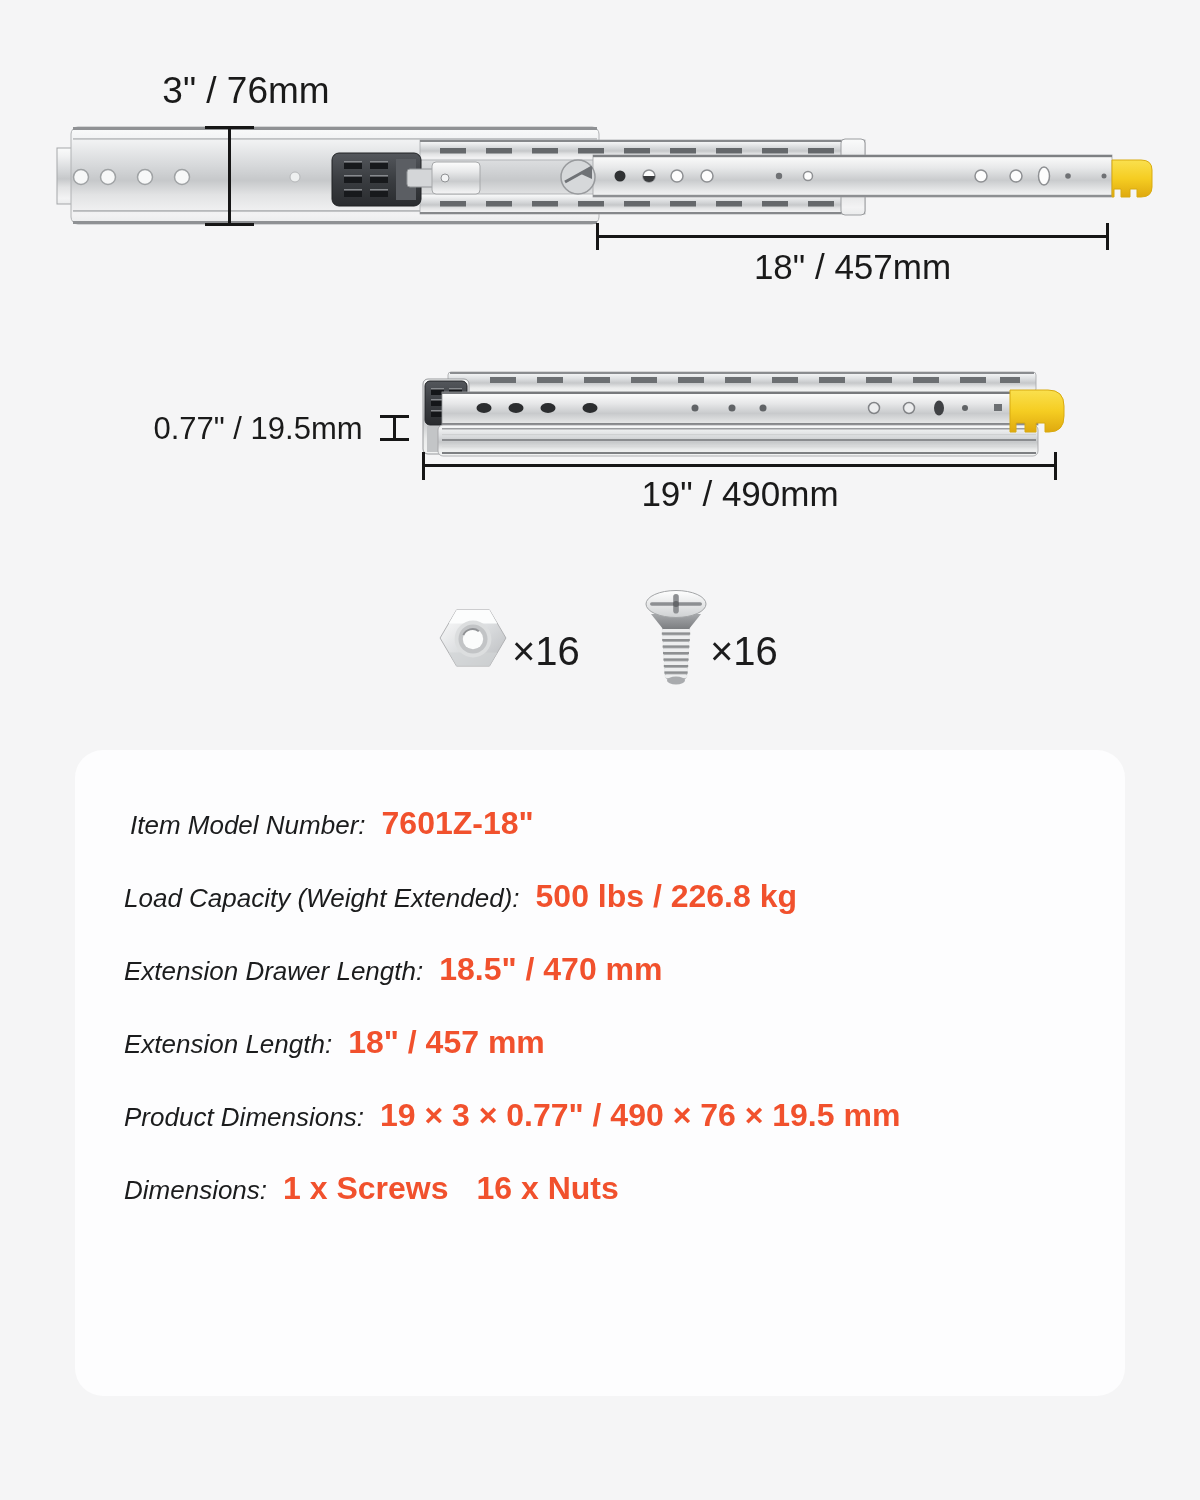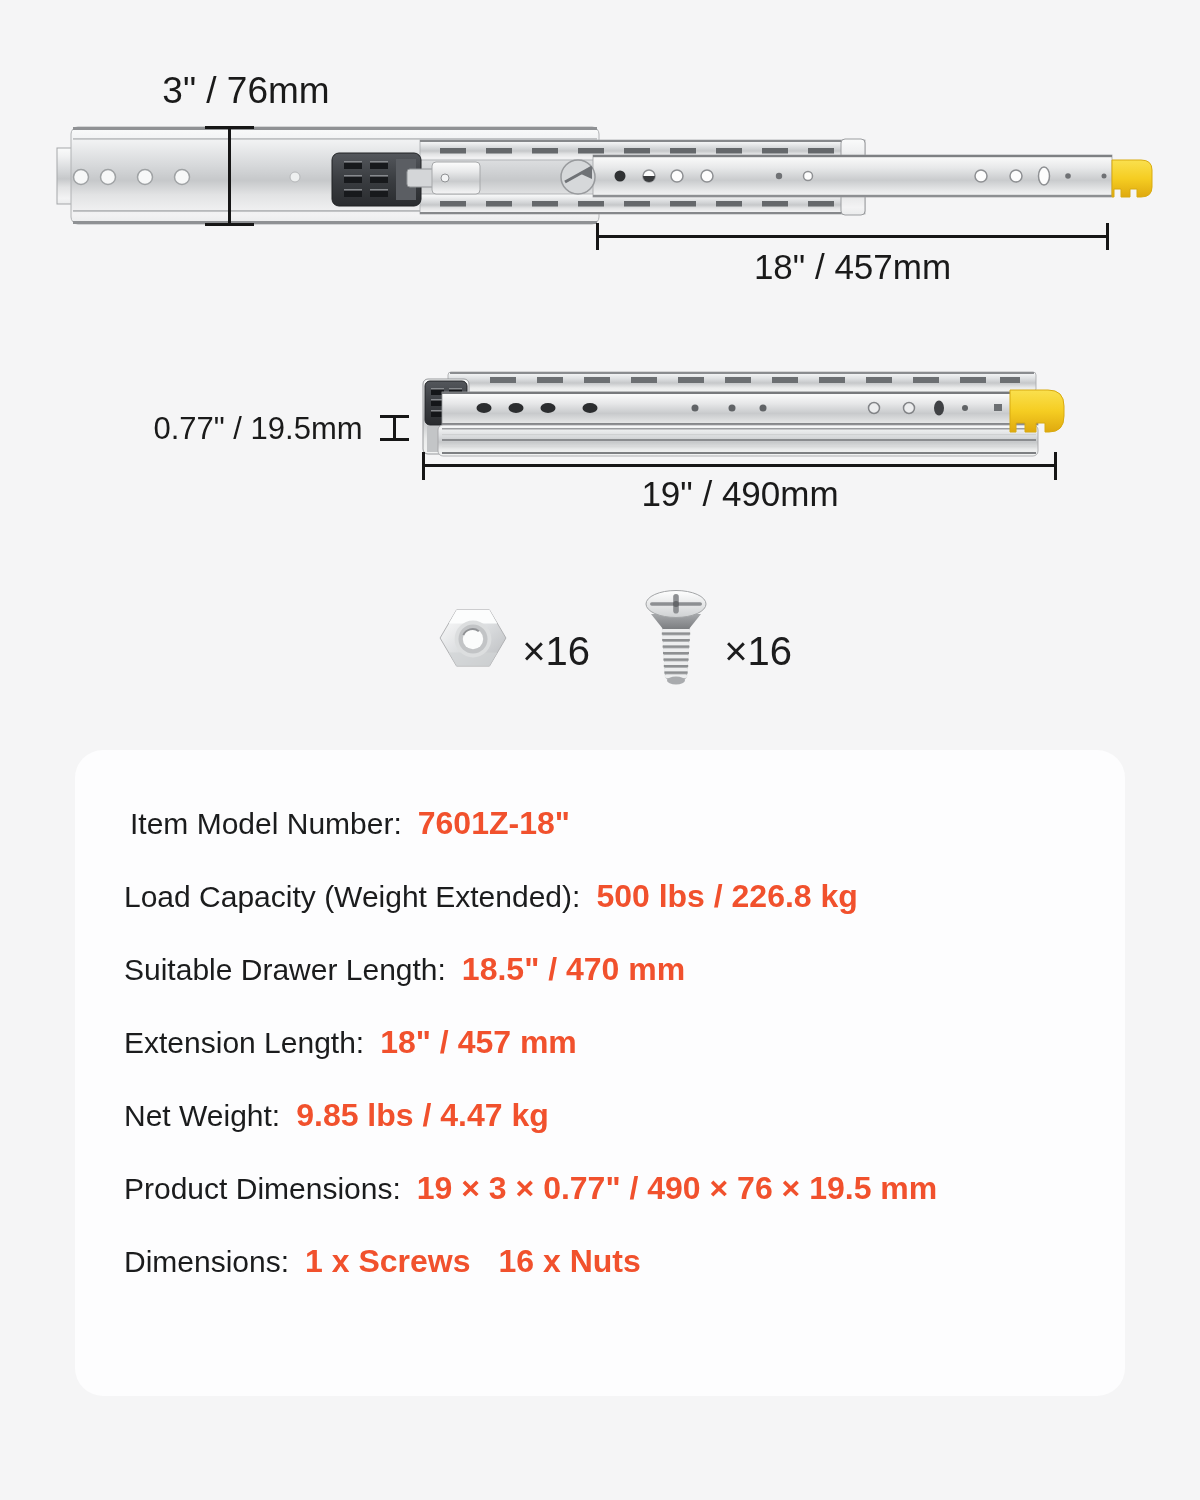--- a/index.html
+++ b/index.html
@@ -4,26 +4,26 @@
 <style>
   html,body{margin:0;padding:0;}
   body{background:#f5f5f6;font-family:"Liberation Sans", sans-serif;}
   .stage{position:relative;width:1200px;height:1500px;background:#f5f5f6;overflow:hidden;}
   .abs{position:absolute;}
   .dim-mark{position:absolute;background:#161616;}
   .dim-label{position:absolute;color:#1a1a1a;text-align:center;white-space:nowrap;}
   .dim-label.big{font-size:37px;}
   .dim-label.med{font-size:35px;}
   .dim-label.small{font-size:31px;}
-  .hw-count{position:absolute;color:#1c1c1d;font-size:40px;text-align:right;white-space:nowrap;}
+  .hw-count{position:absolute;color:#1c1c1d;font-size:40px;text-align:left;white-space:nowrap;}
   .card{position:absolute;left:75px;top:750px;width:1050px;height:646px;background:#fdfdfe;border-radius:28px;}
   .spec-rows{padding:55px 40px 0 49px;}
   .spec-row{height:36px;line-height:36px;margin-bottom:37px;white-space:nowrap;}
   .spec-row.first{padding-left:6px;}
-  .spec-label{font-size:30px;color:#1b1c1d;}
+  .spec-label{font-size:26px;color:#1b1c1d;font-style:italic;}
   .spec-value{font-size:32px;font-weight:bold;color:#F1512D;margin-left:16px;}
   .spec-value.second{margin-left:28px;margin-top:17px;}
   svg{display:block;}
 </style>
 </head>
 <body>
 
 <div class="stage">
 
   <svg class="abs" style="left:55px;top:122px" width="1100" height="110" viewBox="0 0 1100 110">
@@ -306,21 +306,20 @@
     <rect x="6" y="13.2" width="52" height="3.6" rx="1.8" fill="#8d8f92"></rect>
     <rect x="29.2" y="5" width="5.6" height="19.5" rx="2.8" fill="#8d8f92"></rect>
     <circle cx="32" cy="15" r="3" fill="#65676a"></circle>
   </svg>
   <div class="hw-count" style="left:710px;top:629px;width:82px">×16</div>
 
   <div class="card">
     <div class="spec-rows" id="spec-rows">
         <div class="spec-row first"><span class="spec-label">Item Model Number:</span><span class="spec-value">7601Z-18"</span></div>
         <div class="spec-row"><span class="spec-label">Load Capacity (Weight Extended):</span><span class="spec-value">500 lbs / 226.8 kg</span></div>
-        <div class="spec-row"><span class="spec-label">Suitable Drawer Length:</span><span class="spec-value">18.5" / 470 mm</span></div>
+        <div class="spec-row"><span class="spec-label">Extension Drawer Length:</span><span class="spec-value">18.5" / 470 mm</span></div>
         <div class="spec-row"><span class="spec-label">Extension Length:</span><span class="spec-value">18" / 457 mm</span></div>
-        <div class="spec-row"><span class="spec-label">Net Weight:</span><span class="spec-value">9.85 lbs / 4.47 kg</span></div>
         <div class="spec-row"><span class="spec-label">Product Dimensions:</span><span class="spec-value">19 × 3 × 0.77" / 490 × 76 × 19.5 mm</span></div>
         <div class="spec-row"><span class="spec-label">Dimensions:</span><span class="spec-value">1 x Screws</span><span class="spec-value second">16 x Nuts</span></div>
       </div>
   </div>
 
 </div>
 
 </body></html>

